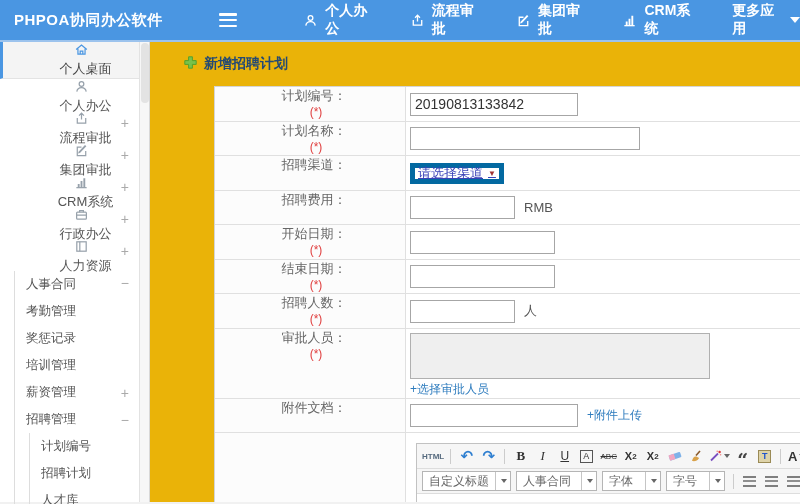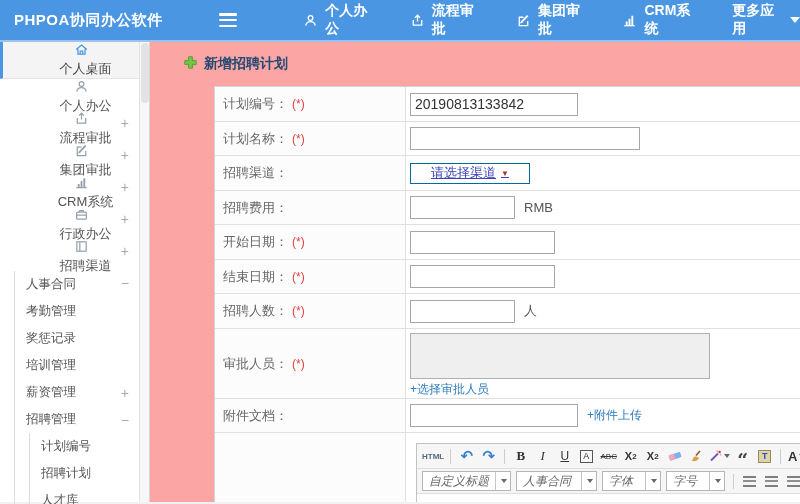--- a/index.html
+++ b/index.html
@@ -26,35 +26,35 @@
   .side-item { height:32px; display:flex; align-items:center; padding-left:13px; cursor:pointer; color:#97a1ab;flex-direction:column; }
   .side-item .slabel { color:#555; margin-left:9px; }
   .side-item.selected { height:37px; background:#f4f4f4; border-left:3px solid #4a96e2; border-bottom:1px solid #e3e3e3; padding-left:10px; color:#4a96e2; }
   .side-item.selected .slabel { color:#444; }
   .expand { margin-left:auto; padding-right:20px; color:#aaa; font-size:14px; cursor:pointer; }
   .sub-group { margin-left:14px; border-left:1px solid #ddd; }
   .sub-item { height:27px; display:flex; align-items:center; padding-left:11px; font-size:12.5px; color:#555; cursor:pointer; }
   .sub-group .sub-group { margin-left:14px; }
 
   
-  .content { flex:1; background:#fca5a5; padding:13px 0 0 34px; overflow:hidden; }
+  .content { flex:1; background:#eab308; padding:13px 0 0 34px; overflow:hidden; }
   .page-title { display:flex; align-items:center; gap:7px; font-size:14px; font-weight:bold; color:#254a73; height:18px; }
 
   .form-table { margin:13px 0 0 30px; width:640px; border:1px solid #d5d5d5; border-bottom:none; background:#fff; }
   .form-row { display:flex; height:34px; border-bottom:1px solid #e0e0e0; background:#fff; }
   .form-row.tall { height:70px; }
   .form-row.editor-row { height:76px; border-bottom:none; }
-  .cell-label { width:191px; flex-shrink:0; display:flex; align-items:center; padding-left:8px; border-right:1px solid #e0e0e0; background:#fcfcfc; color:#666; font-size:13px; }
+  .cell-label { width:191px; flex-shrink:0; display:flex; align-items:center; padding-left:8px; border-right:1px solid #e0e0e0; background:#fcfcfc; color:#666; font-size:13px;flex-direction:column; }
   .req { color:#e04040; font-size:12px; margin-left:4px; }
   .cell-input { flex:1; display:flex; align-items:center; padding-left:4px; gap:9px; font-size:13px; color:#555; }
   .cell-input.stacked { flex-direction:column; align-items:flex-start; justify-content:center; gap:2px; padding-top:4px; }
 
   .txt { height:23px; border:1px solid #a6a6a6; font-size:14px; padding:0 4px; color:#333; background:#fff; font-family:inherit; }
   .w168{width:168px} .w230{width:230px} .w105{width:105px} .w145{width:145px}
-  .sel { height:21px; border:1px solid #0369a1; background:#fff; display:inline-flex; align-items:center; gap:5px; padding:0 20px; font-size:13px; color:#3a42b8; text-decoration:underline; cursor:pointer; }
+  .sel { height:21px; border:5px solid #0369a1; background:#fff; display:inline-flex; align-items:center; gap:5px; padding:0 3px; font-size:13px; color:#3a42b8; text-decoration:underline; cursor:pointer; }
   .sel .sel-caret { font-size:8px; color:#a03333; text-decoration:none; }
   .approver-box { width:300px; height:50px; background:#efefef; border:1px solid #b0b0b0; resize:none; }
   .blue-link { color:#2e7cbe; font-size:12px; text-decoration:none; cursor:pointer; }
 
   
   .editor { width:540px; margin:10px 0 0 10px; border:1px solid #c2c2c2; background:#fff; }
   .tb-row { display:flex; align-items:center; height:25px; padding:0 5px; gap:3px; background:#f6f6f6; border-bottom:1px solid #ddd; }
   .tb-btn { min-width:19px; height:20px; display:inline-flex; align-items:center; justify-content:center; font-size:12px; color:#333; cursor:pointer; }
   .sep { width:1px; height:15px; background:#ccc; margin:0 3px; }
   .tb-html { font-size:8px; font-weight:bold; color:#566a7e;text-align:right; }
@@ -63,21 +63,21 @@
   .tb-italic { font-family:"Liberation Serif",serif; font-style:italic; font-size:13px; }
   .tb-underline { text-decoration:underline; font-size:12px; }
   .tb-boxed { border:1px solid #555; font-size:9px; padding:0 2px; height:13px; min-width:13px; }
   .tb-strike { font-size:8px; text-decoration:line-through; letter-spacing:0; }
   .tb-supsub { font-size:11px; font-weight:bold; }
   .tb-supsub sup,.tb-supsub sub { font-size:8px; }
   .tb-quote { font-family:"DejaVu Serif",serif; font-size:19px; font-weight:bold; color:#444; line-height:8px; padding-top:8px; }
   .paste-body { width:13px; height:13px; background:#ded3a9; border:1px solid #9a8a55; display:flex; align-items:center; justify-content:center; font-size:9px; font-weight:bold; color:#2255cc; }
   .tb-fontcolor { font-weight:bold; font-size:13px; }
   .mini-caret { width:0; height:0; border-left:3.5px solid transparent; border-right:3.5px solid transparent; border-top:4px solid #666; margin-left:2px; }
-  .dd { display:inline-flex; align-items:center; height:20px; border:1px solid #b5b5b5; background:#fff; color:#666; font-size:12px; cursor:pointer; margin-right:2px;font-style:italic; }
+  .dd { display:inline-flex; align-items:center; height:20px; border:1px solid #b5b5b5; background:#fff; color:#666; font-size:12px; cursor:pointer; margin-right:2px; }
   .dd .lbl { padding:0 6px; }
   .dd .dc { border-left:1px solid #c5c5c5; width:15px; height:100%; display:flex; align-items:center; justify-content:center; }
   .dd.w78 .lbl{min-width:64px} .dd.w72 .lbl{min-width:42px}
   .bars { width:13px; height:11px; background:linear-gradient(to bottom,#7f7f7f 0 2px,transparent 2px 4.5px,#8f8f8f 4.5px 6.5px,transparent 6.5px 9px,#7f7f7f 9px 11px); }
   .editor-canvas { height:22px; background:#fff; }
 
   .sicon svg, .nav-item svg { flex-shrink:0; }
 </style>
 </head>
 <body>
@@ -176,21 +176,21 @@
             <path d="M6 5.5V3.8h4v1.7 M2.8 8.7h10.4" fill="none" stroke="currentColor" stroke-width="1.3"></path>
           </svg></span>
       <span class="slabel">行政办公</span>
       <span class="expand">+</span>
     </div>
     <div class="side-item">
       <span class="sicon"><svg width="15" height="15" viewBox="0 0 16 16">
             <rect x="3" y="3" width="10" height="10" fill="none" stroke="currentColor" stroke-width="1.3"></rect>
             <path d="M6.2 3v10" stroke="currentColor" stroke-width="1.3"></path>
           </svg></span>
-      <span class="slabel">招聘渠道</span>
+      <span class="slabel">人力资源</span>
       <span class="expand">−</span>
     </div>
 
     <div class="sub-group">
       <div class="sub-item">
           <span>人事合同</span>
         </div>
       <div class="sub-item">
           <span>考勤管理</span>
         </div>

